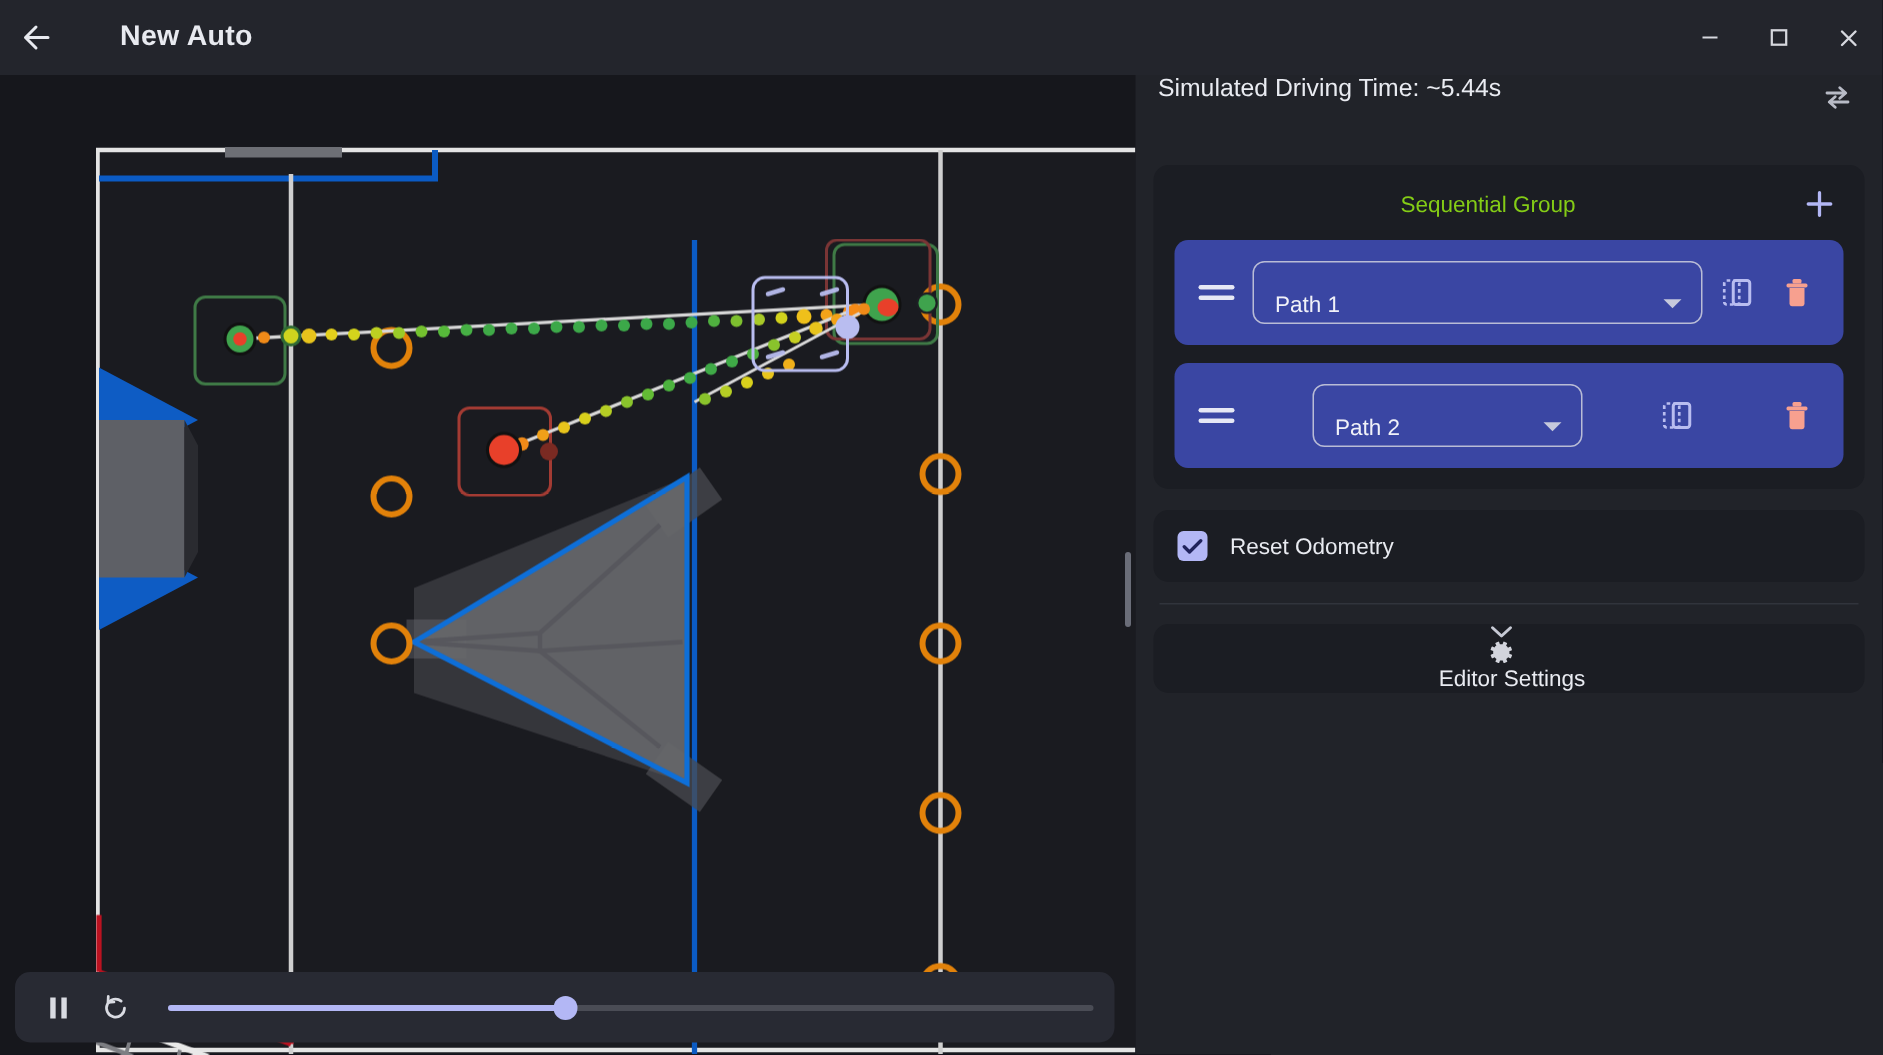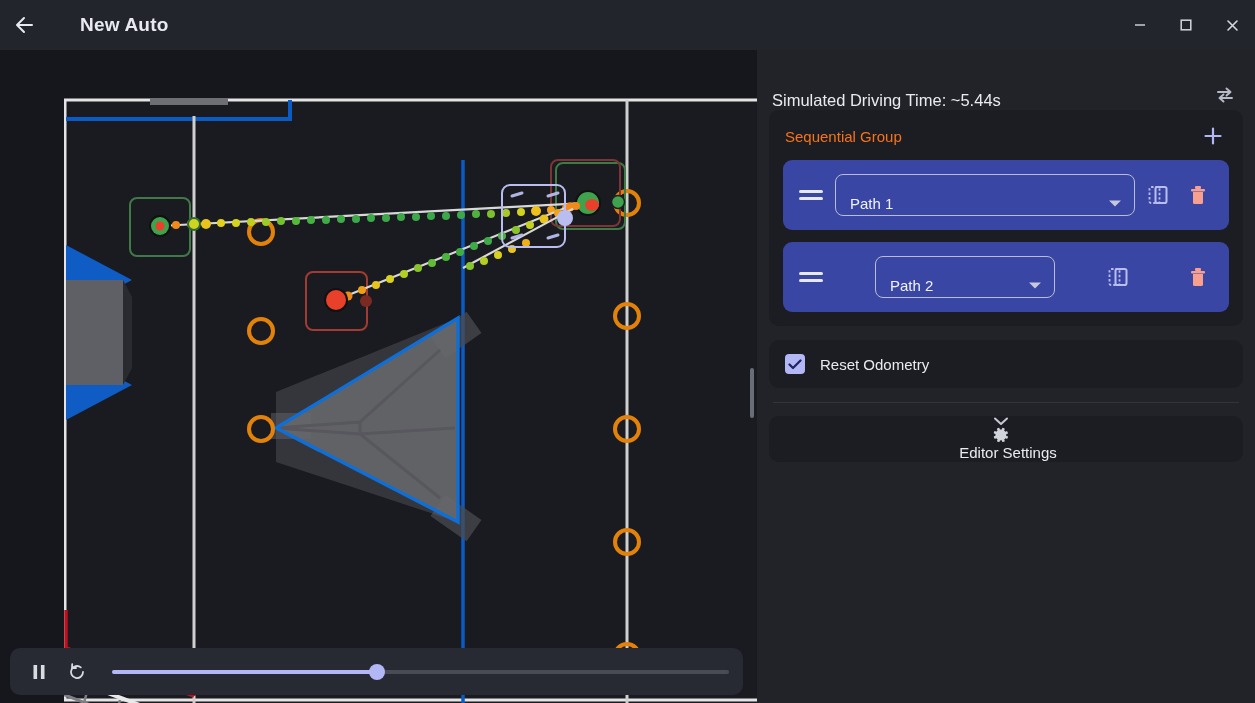--- a/index.html
+++ b/index.html
@@ -68,34 +68,34 @@
     position: absolute; top: 3px; width: 16px; height: 16px; border-radius: 50%;
     background: #b3b7f5; margin-left: -8px;
   }
 
   
   .panel {
     position: absolute; left: 757px; top: 50px; width: 498px; height: 653px;
     background: #212329; padding: 0 12px;
   }
   .panel-header {
-    height: 60px; display: flex; align-items: flex-end; padding: 0 3px;
+    height: 60px; display: flex; align-items: flex-start; padding: 0 3px;
   }
   .panel-header .ttl { font-size: 16.5px; color: #e9ebf1; flex: 1; }
   .swap-btn {
     width: 30px; height: 30px; display: flex; align-items: center; justify-content: center;
     cursor: pointer; color: #b8bbc6;
   }
   .card {
     background: #1b1d23; border-radius: 10px; padding: 12px 14px 14px;
   }
   .group-head {
     display: flex; align-items: center; height: 28px; margin-bottom: 10px; padding: 0 2px;
   }
-  .group-head .lbl { font-size: 15px; color: #f97316; flex: 1; }
+  .group-head .lbl { font-size: 15px; color: #84cc16; flex: 1; text-align: center; }
   .add-btn {
     width: 28px; height: 28px; display: flex; align-items: center; justify-content: center;
     cursor: pointer; color: #b3b7f5;
   }
   .path-row {
     background: #3a46a3; border-radius: 9px; height: 70px;
     display: flex; align-items: center; padding: 0 14px 0 16px;
   }
   .path-row + .path-row { margin-top: 12px; gap: 40px; }
   .drag-handle {

